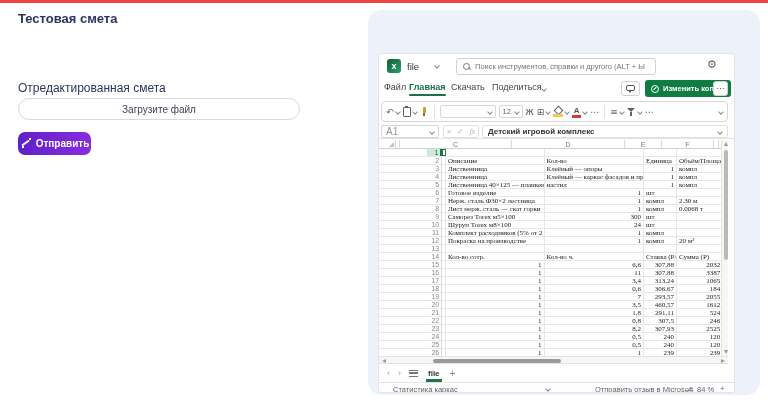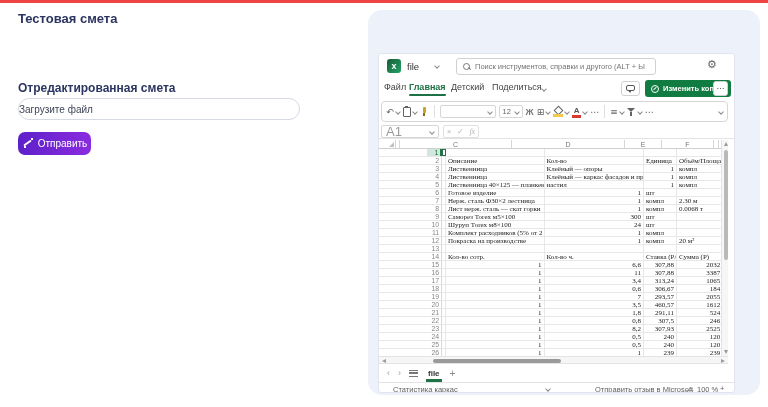--- a/index.html
+++ b/index.html
@@ -5,23 +5,23 @@
   * { margin:0; padding:0; box-sizing:border-box; }
   html,body { width:768px; height:407px; }
   body { font-family:"Liberation Sans", sans-serif; background:#ffffff; position:relative; overflow:hidden; }
   .page { position:absolute; inset:0; border-top:3px solid #ef4444; }
 
   
   .left { position:absolute; left:18px; top:8px; width:330px; }
   .lp-title { font-size:13px; font-weight:700; color:#2b3560; }
   .lp-select { position:absolute; left:0; top:30px; width:95px; height:21px; border:1px solid #d8dbe4; border-radius:5px; background:#fff; display:flex; align-items:center; padding:0 8px; font-size:10px; color:#3a4054; cursor:pointer; }
   .lp-select .chev { margin-left:auto; }
-  .lp-section { position:absolute; left:0; top:70px; font-size:12px; font-weight:700; color:#2b3560; }
-  .lp-upload { position:absolute; left:0; top:87px; width:282px; height:22px; border:1px solid #d6dae5; border-radius:11px; background:#fff; display:flex; align-items:center; font-size:10px; color:#3f4557; cursor:pointer; }
-  .lp-send { position:absolute; left:0; top:121px; width:73px; height:23px; border:none; border-radius:7px; background:linear-gradient(90deg,#5d21c9,#8a2be0); color:#fff; font-size:10px; font-weight:400; display:flex; align-items:center; justify-content:center; gap:5px; cursor:pointer; font-family:"Liberation Sans", sans-serif; }
+  .lp-section { position:absolute; left:0; top:70px; font-size:12px; font-weight:400; color:#2b3560; }
+  .lp-upload { position:absolute; left:0; top:87px; width:282px; height:22px; border:1px solid #d6dae5; border-radius:11px; background:#fff; display:flex; align-items:center; justify-content:center; font-size:10px; color:#3f4557; cursor:pointer; }
+  .lp-send { position:absolute; left:0; top:121px; width:73px; height:23px; border:none; border-radius:7px; background:linear-gradient(90deg,#5d21c9,#8a2be0); color:#fff; font-size:10px; font-weight:700; display:flex; align-items:center; justify-content:center; gap:5px; cursor:pointer; font-family:"Liberation Sans", sans-serif; }
   .wand { position:relative; width:11px; height:11px; display:inline-block; }
   .wand::before { content:""; position:absolute; left:1px; top:4px; width:9px; height:2px; background:#fff; border-radius:1px; transform:rotate(-35deg); }
   .wand::after { content:""; position:absolute; right:0; top:0; width:2px; height:2px; background:#fff; box-shadow:-7px 8px 0 #fff; }
 
   
   .card { position:absolute; left:368px; top:7px; width:392px; height:385px; background:#edf1fa; border-radius:14px; }
   .dl-btn { position:absolute; left:10px; top:10px; height:27px; padding:0 12px; background:#f1c477; border:none; border-radius:6px; display:flex; align-items:center; gap:6px; font-size:10px; font-weight:700; color:#4c3c11; cursor:pointer; font-family:"Liberation Sans", sans-serif; }
   .dl-ico { position:relative; width:10px; height:10px; display:inline-block; }
   .dl-ico::before { content:"↓"; position:absolute; left:2px; top:-4px; font-size:10px; font-weight:700; color:#4c3c11; }
   .dl-ico::after { content:""; position:absolute; left:0; bottom:0; width:10px; height:3px; border:1.5px solid #4c3c11; border-top:none; border-radius:0 0 2px 2px; }
@@ -74,21 +74,21 @@
   .fill-ico::after { content:""; position:absolute; left:0; bottom:0; width:10px; height:2.5px; background:#f2c94c; }
   .fcolor { position:relative; width:9px; height:10px; font-size:8px; font-weight:700; color:#555; text-align:center; line-height:8px; }
   .fcolor::after { content:""; position:absolute; left:0; bottom:-1px; width:9px; height:2.5px; background:#d83b2d; }
   .funnel { position:relative; width:9px; height:9px; }
   .funnel::before { content:""; position:absolute; left:0; top:1px; border-left:4.5px solid transparent; border-right:4.5px solid transparent; border-top:4px solid #5f6368; }
   .funnel::after { content:""; position:absolute; left:3.5px; top:5px; width:2px; height:4px; background:#5f6368; }
   .ribbon-collapse { margin-left:auto; }
 
   
   .xl-formula { position:absolute; left:0; top:70px; width:100%; height:15px; border-bottom:1px solid #e3e3e3; }
-  .namebox { position:absolute; left:2px; top:1px; width:58px; height:13px; border:1px solid #d6d6d6; border-radius:2px; display:flex; align-items:center; justify-content:space-between; padding:0 4px; font-size:13px; color:#999; cursor:pointer; }
+  .namebox { position:absolute; left:2px; top:1px; width:58px; height:13px; border:1px solid #d6d6d6; border-radius:2px; display:flex; align-items:center; justify-content:space-between; padding:0 4px; font-size:10px; color:#999; cursor:pointer; }
   .fx-group { position:absolute; left:64px; top:1px; width:36px; height:13px; border:1px solid #e0e0e0; border-radius:2px; display:flex; align-items:center; justify-content:space-around; color:#b5b5b5; font-size:8px; }
   .fx-it { font-style:italic; font-family:"Liberation Serif", serif; }
   .formula-box { position:absolute; left:103px; top:1px; width:246px; height:13px; border:1px solid #e0e0e0; border-radius:2px; display:flex; align-items:center; padding:0 5px; font-size:8px; font-weight:600; color:#333; }
   .formula-box .chev { margin-left:auto; }
 
   
   .grid { position:absolute; left:0; top:86px; width:349px; height:216px; overflow:hidden; font-size:7px; color:#666; }
   .ghead { display:flex; height:9px; border-bottom:1px solid #cfcfcf; background:#fff; }
   .ghead .corner { position:relative; width:17px; border-right:1px solid #d8d8d8; }
   .ghead .corner::after { content:""; position:absolute; right:1px; bottom:1px; border-left:5px solid transparent; border-bottom:5px solid #c0c0c0; }
@@ -162,21 +162,21 @@
         <div class="xl-search">
           <span class="mag"></span>
           <input placeholder="Поиск инструментов, справки и другого (ALT + Ы)" style="">
         </div>
         <div class="gear">⚙</div>
       </div>
 
       <div class="xl-menu">
         <span class="mtab m-файл">Файл</span>
         <span class="mtab active m-главная">Главная</span>
-        <span class="mtab m-вставка">Детский</span>
+        <span class="mtab m-вставка">Скачать</span>
         <span class="mtab m-поделиться">Поделиться</span>
         <span class="chev m-chev"></span>
         <div class="bubble-box">
             <span class="bubble"></span>
           </div>
         <button class="edit-copy">
           <span class="ec-ico"></span>
           <span>Изменить копию</span>
         </button>
         <div class="menu-more">⋯</div>
@@ -237,20 +237,24 @@
 
       <div class="xl-formula">
         <div class="namebox">
           <span>A1</span>
             <span class="chev"></span>
         </div>
         <div class="fx-group">
           <span>×</span>
           <span>✓</span>
           <span class="fx-it">fx</span>
+        </div>
+        <div class="formula-box">
+          <span>Детский игровой комплекс</span>
+          <span class="chev"></span>
         </div>
       </div>
 
       <div class="grid">
         <div class="ghead">
             <span class="corner"></span>
             <span style="width:4px;border-right:1px solid #d8d8d8"></span>
             <span class="colh col-C">C</span>
             <span class="colh col-D">D</span>
             <span class="colh col-E">E</span>
@@ -513,19 +517,19 @@
         <span class="burger"></span>
         <span class="stab">file</span>
         <span class="addsheet">+</span>
       </div>
 
       <div class="statusbar">
         <span class="st-left">Статистика каркас</span>
         <span class="chev st-chev"></span>
         <span class="st-feedback">Отправить отзыв в Microsoft</span>
         <span class="st-zoomout">—</span>
-        <span class="st-zoom">100 %</span>
+        <span class="st-zoom">84 %</span>
         <span class="st-zoomin">+</span>
       </div>
 
     </div>
   </div>
 </div>
 
 </body></html>

